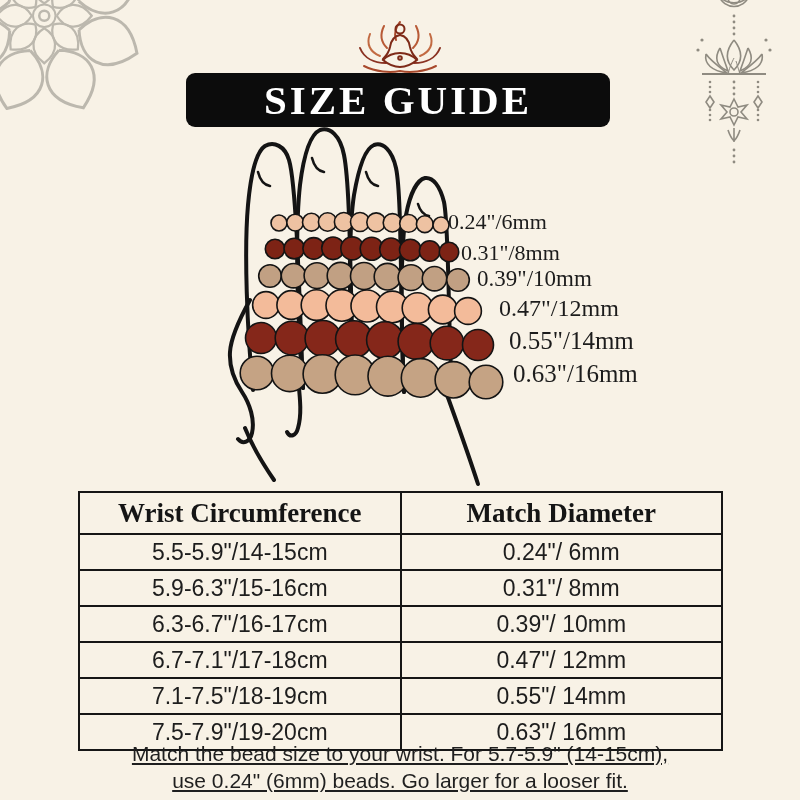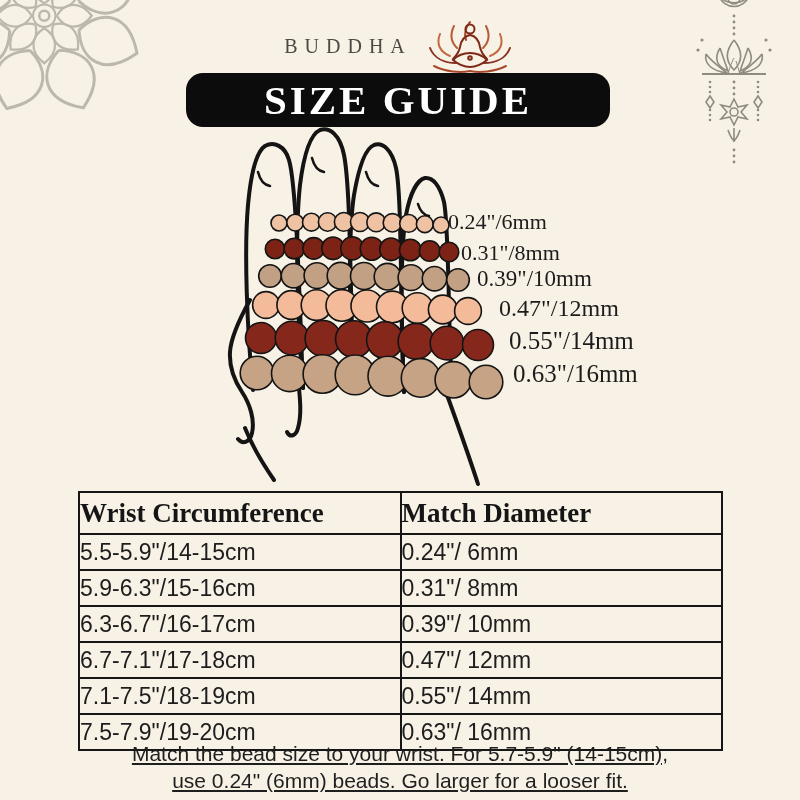--- a/index.html
+++ b/index.html
@@ -10,39 +10,39 @@
   .mandala{position:absolute;left:-62px;top:-78px;width:250px;height:250px;}
   .lotus-ornament{position:absolute;left:672px;top:-6px;width:124px;height:178px;}
 
   
   .brand{position:absolute;left:0;top:16px;width:100%;display:flex;align-items:center;justify-content:center;gap:12px;}
   .brand-word{font-family:"Liberation Serif",serif;font-size:20px;letter-spacing:7px;color:#4d4a45;}
   .brand-lotus{width:92px;height:62px;margin-top:-2px;}
 
   
   .banner{position:absolute;left:186px;top:73px;width:424px;height:54px;background:var(--banner-bg,#0c0c0c);
-    border-radius:17px;display:flex;align-items:center;justify-content:center;}
+    border-radius:9px;display:flex;align-items:center;justify-content:center;}
   .banner span{font-family:"Liberation Serif",serif;font-weight:bold;font-size:41px;letter-spacing:3px;color:#fff;}
 
   
   .hand-svg{position:absolute;left:0;top:0;width:800px;height:800px;}
 
   
   .bead-label{position:absolute;font-family:"Liberation Serif",serif;color:#1c1c1c;white-space:nowrap;}
   .bl0{left:448px;top:209px;font-size:22px;}
   .bl1{left:461px;top:240px;font-size:22px;}
   .bl2{left:477px;top:266px;font-size:23px;}
   .bl3{left:499px;top:295px;font-size:24px;}
   .bl4{left:509px;top:327px;font-size:25px;}
   .bl5{left:513px;top:360px;font-size:25px;}
 
   
   .size-table{position:absolute;left:78px;top:491px;width:645px;border-collapse:collapse;
     border:2px solid #161616;table-layout:fixed;}
-  .size-table th,.size-table td{border:2px solid #161616;text-align:left;padding:0;}
+  .size-table th,.size-table td{border:2px solid #161616;text-align:center;padding:0;}
   .size-table th{height:40px;font-family:"Liberation Serif",serif;font-weight:600;font-size:27px;color:#151515;}
   .size-table td{height:34px;font-family:"Liberation Sans",sans-serif;font-size:23px;color:#1d1d1d;}
 
   
   .footer{position:absolute;left:0;top:741px;width:100%;text-align:center;
     font-size:21px;color:#1f1f1f;line-height:1.28;text-decoration:underline;}
 </style>
 </head>
 <body>
 
@@ -131,21 +131,20 @@
         <circle cx="86" cy="98" r="1.3"></circle>
       <circle cx="86" cy="116" r="1.3"></circle>
         <circle cx="86" cy="121" r="1.3"></circle>
         <circle cx="86" cy="126" r="1.3"></circle>
     </g>
     <path d="M38 102 L42 108 L38 114 L34 108 Z"></path>
     <path d="M86 102 L90 108 L86 114 L82 108 Z"></path>
   </svg>
 
   <header class="brand">
-    <span class="brand-word">BUDDHA</span>
     <svg class="brand-lotus" viewBox="0 0 92 62" fill="none" stroke-linecap="round">
 
       <g stroke-width="2">
         <path d="M46 8 C41 14 40 20 42 26" stroke="#a8492c"></path>
         <path d="M30 12 C26 20 27 28 33 34" stroke="#b85a36"></path>
         <path d="M62 12 C66 20 65 28 59 34" stroke="#b85a36"></path>
         <path d="M16 20 C12 30 16 38 26 42" stroke="#c26a42"></path>
         <path d="M76 20 C80 30 76 38 66 42" stroke="#c26a42"></path>
         <path d="M6 34 C10 44 20 49 32 49" stroke="#8a3222"></path>
         <path d="M86 34 C82 44 72 49 60 49" stroke="#8a3222"></path>

